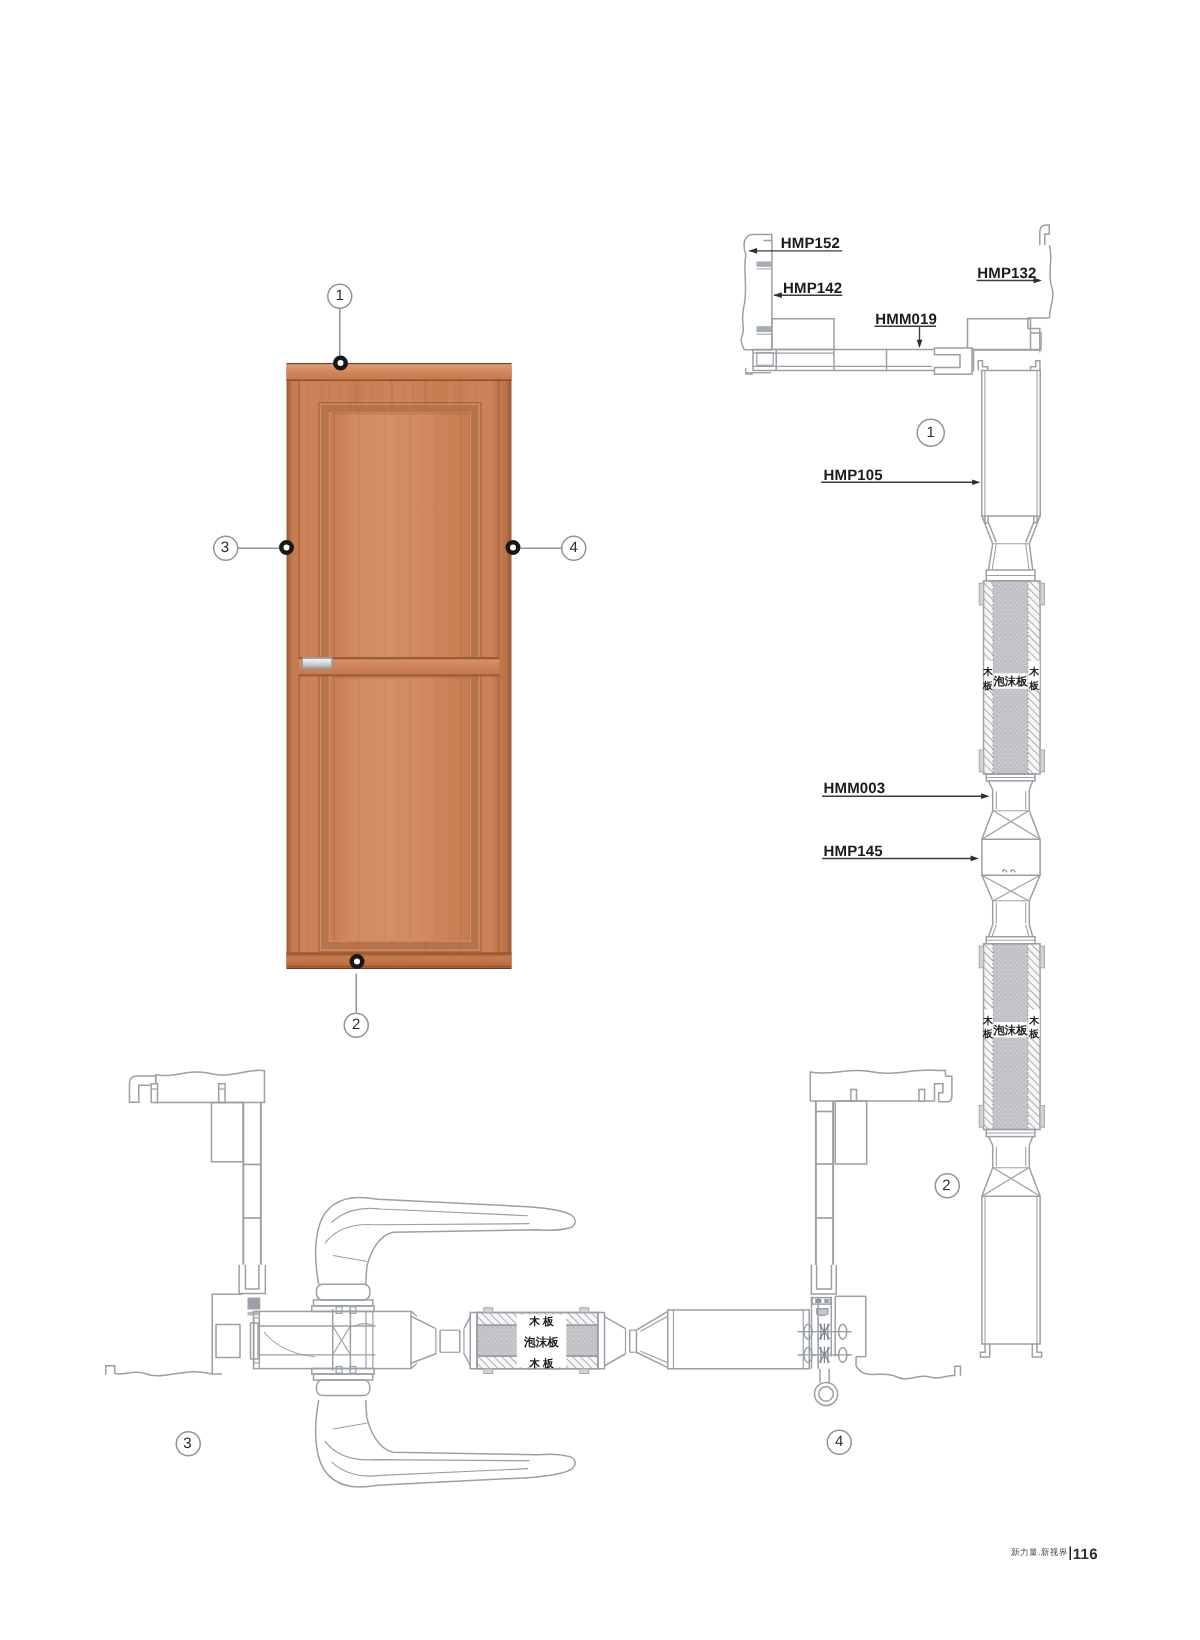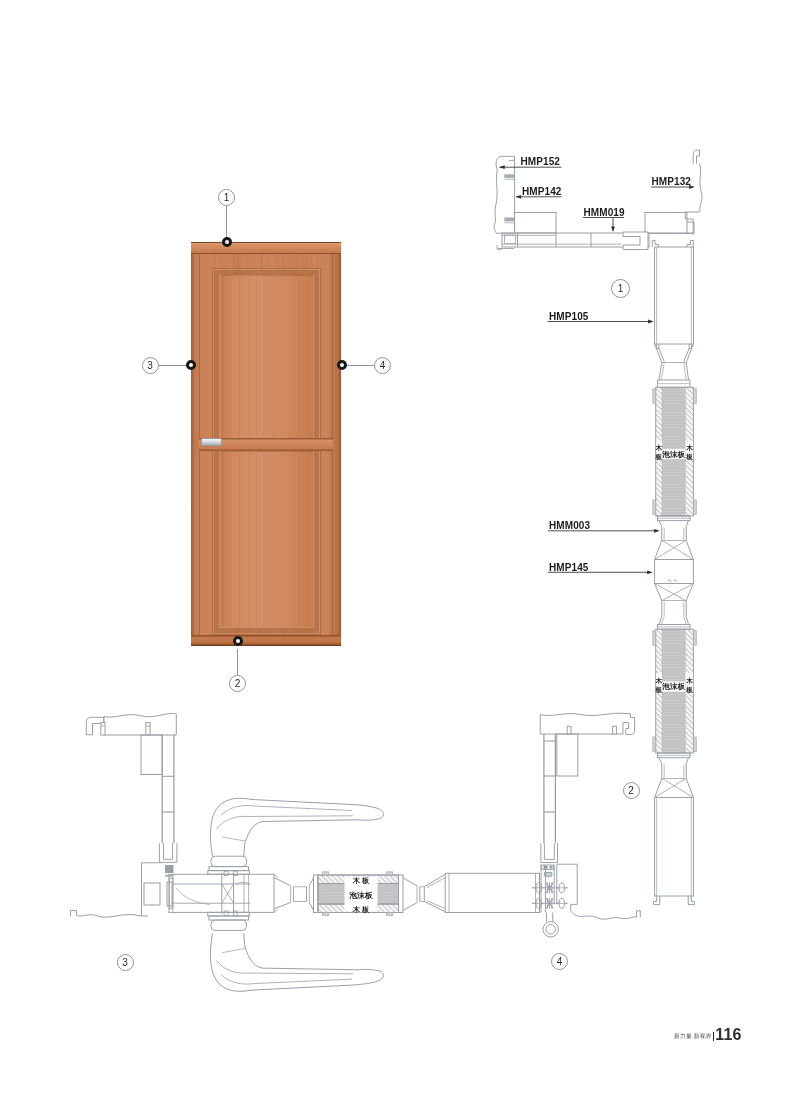--- a/index.html
+++ b/index.html
@@ -35,21 +35,21 @@
 .ring{position:absolute;width:4px;height:4px;border:3px solid #181818;border-radius:50%;background:#fff;}
 
 .num{position:absolute;width:15px;height:15px;border:1px solid #8f9499;border-radius:50%;background:#fff;
   color:#2a2a2a;font-size:10px;line-height:15px;text-align:center;font-family:"Liberation Sans",sans-serif;}
 
 .lead{position:absolute;background:#8f9499;}
 
 #footer{position:absolute;left:674px;top:1026px;width:120px;height:16px;white-space:nowrap;}
 #footer .cn{font-size:5.8px;color:#4a4a4a;letter-spacing:0.2px;vertical-align:2.5px;}
 #footer .bar{display:inline-block;width:1.4px;height:9px;background:#222;margin:0 1px -1px 1px;}
-#footer .pg{font-size:16px;font-weight:bold;color:#2e2e2e;letter-spacing:0.2px;}
+#footer .pg{font-size:10px;font-weight:bold;color:#2e2e2e;letter-spacing:0.2px;}
 </style>
 </head>
 <body>
 <div id="page">
 
   <div id="door">
     <div class="grain"></div>
     <div class="cap"></div>
     <div class="frame"></div>
     <div class="panel" style="left:31px;top:32px;width:91px;height:163px;"></div>

